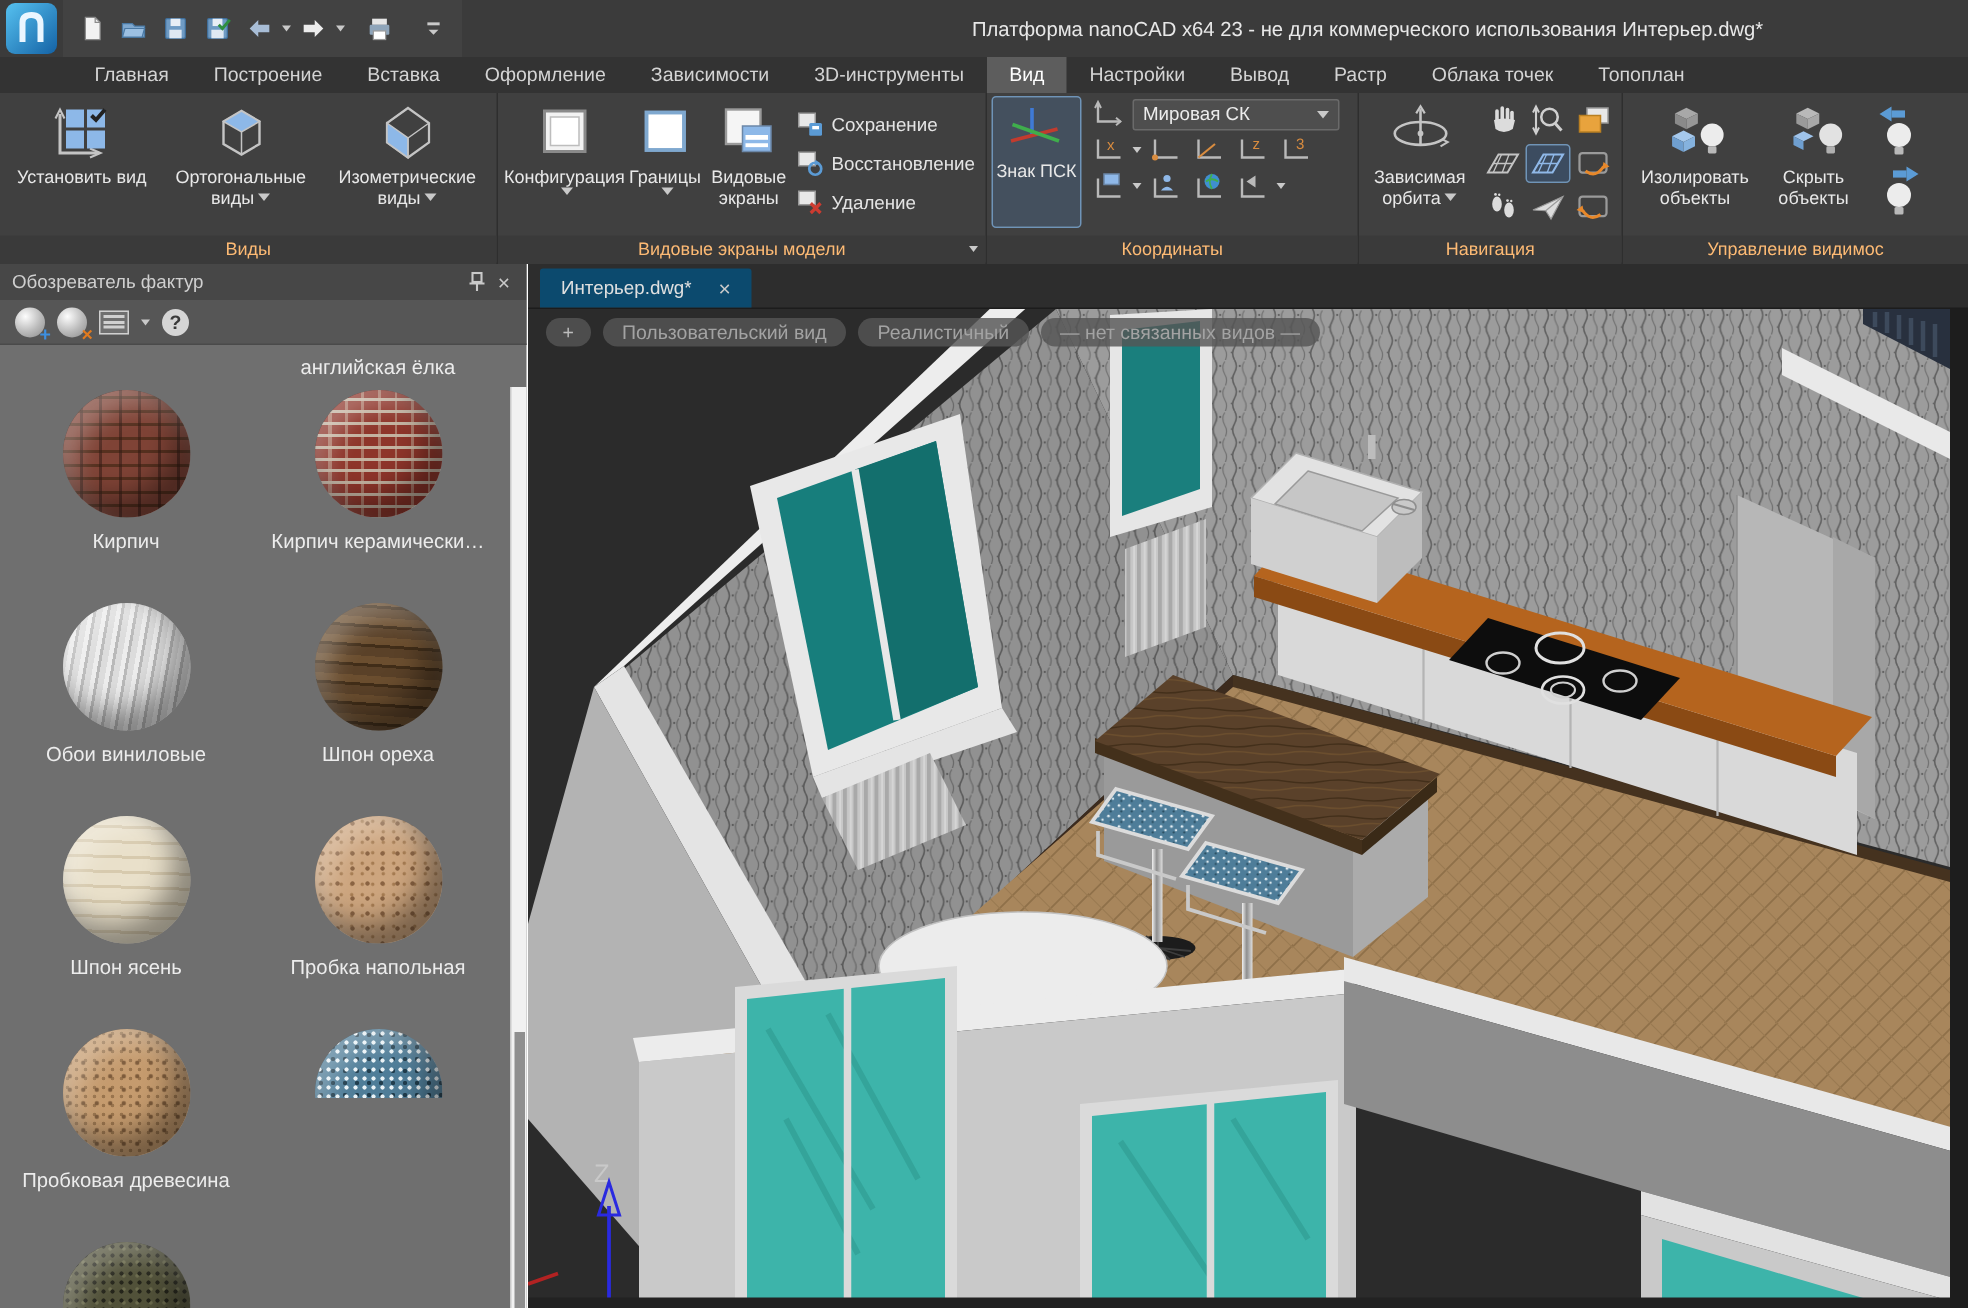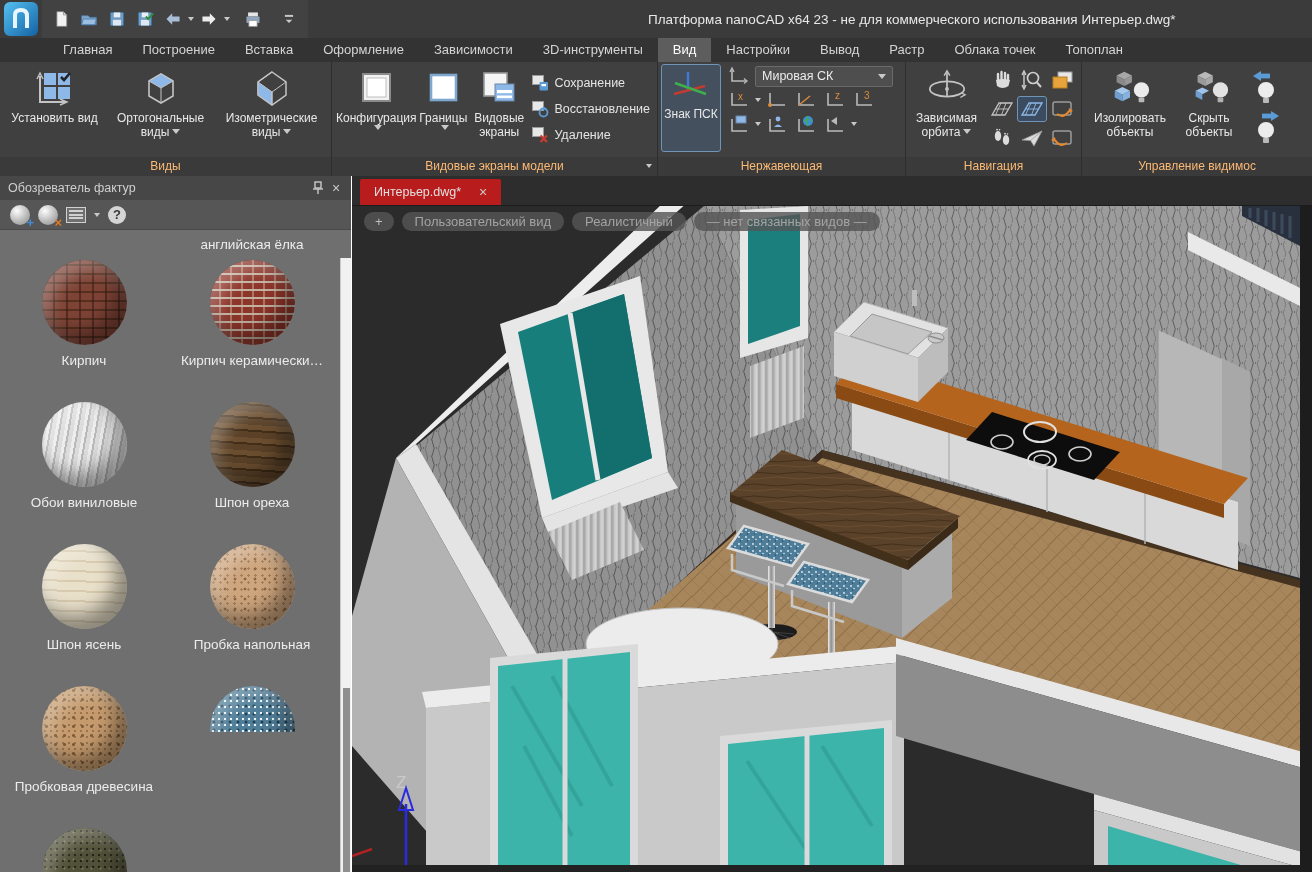--- a/index.html
+++ b/index.html
@@ -84,21 +84,21 @@
   .cork{background-image:radial-gradient(#7d5b3b 1.2px,transparent 1.7px),radial-gradient(#99744d 1px,transparent 1.4px);background-size:9px 9px,6px 6px;background-color:#c59b6e;}
   .corkfloor{background-image:radial-gradient(#8a6342 1.2px,transparent 1.7px),radial-gradient(#a67c52 1px,transparent 1.4px);background-size:10px 10px,7px 7px;background-color:#cda57e;}
   .bluespk{background-image:radial-gradient(#e9f2f6 1.2px,transparent 1.6px),radial-gradient(#203d4d 1.2px,transparent 1.7px);background-size:6px 6px,8px 8px;background-color:#4f7d98;}
   .olivespk{background-image:radial-gradient(#24241a 1.2px,transparent 1.6px),radial-gradient(#6b6b4d 1px,transparent 1.4px);background-size:6px 6px,9px 9px;background-color:#515139;}
   .mscroll{position:absolute;right:0;top:82px;bottom:0;width:11px;background:#f1f1f1;border-left:1px solid #c9c9c9;}
   .mthumb{position:absolute;left:2px;right:1px;top:430px;bottom:0;background:#8f8f8f;}
 
   
   .drawarea{flex:1;display:flex;flex-direction:column;position:relative;}
   .doctabs{height:30px;background:#2d2d2d;display:flex;align-items:flex-end;border-bottom:1px solid #1c1c1c;}
-  .doctab{margin-left:8px;height:26px;background:#b91c1c;color:#e0e0e0;font-size:12.5px;display:flex;align-items:center;padding:0 10px 0 14px;border-radius:2px 2px 0 0;gap:14px;}
+  .doctab{margin-left:8px;height:26px;background:#0c4a6e;color:#e0e0e0;font-size:12.5px;display:flex;align-items:center;padding:0 10px 0 14px;border-radius:2px 2px 0 0;gap:14px;}
   .doctab .x{color:#c9c9c9;font-size:14px;width:16px;text-align:center;}
   .viewport{flex:1;position:relative;background:var(--viewport-bg);overflow:hidden;}
   .viewport svg.scene{position:absolute;left:0;top:0;}
   .pills{position:absolute;left:12px;top:6px;display:flex;gap:8px;align-items:center;z-index:5;}
   .pill{background:rgba(86,86,86,.82);color:#a3a3a3;font-size:13px;padding:2px 13px;border-radius:12px;white-space:nowrap;}
   .pill.plus{padding:2px 11px;font-size:13px;color:#bdbdbd;}
 </style>
 </head>
 <body>
 
@@ -361,21 +361,21 @@
           <span class="iconbtn">
               <svg class="ico22" viewBox="0 0 24 20">
                 <path d="M5 5 V17 H20" stroke="#b9b9b9" fill="none" stroke-width="1.6"></path>
                 <polygon points="8,7 14,3 14,11" fill="#b9b9b9"></polygon>
               </svg>
             </span>
           <span class="dd small"></span>
         </div>
       </div>
     </div>
-    <div class="ptitle">Нержавеющая</div>
+    <div class="ptitle">Координаты</div>
   </div>
 
   <div class="rpanel" style="width:176px">
     <div class="rbody">
       <div class="bigbtn" style="width:80px">
         <svg class="bicon" viewBox="0 0 44 40">
             <ellipse cx="22" cy="21" rx="18" ry="8" fill="none" stroke="#c4c4c4" stroke-width="1.8"></ellipse>
             <line x1="22" y1="4" x2="22" y2="29" stroke="#c4c4c4" stroke-width="1.8"></line>
             <path d="M19 7 L22 2 L25 7" fill="none" stroke="#c4c4c4" stroke-width="1.5"></path>
             <circle cx="22" cy="21" r="2" fill="#c4c4c4"></circle>

